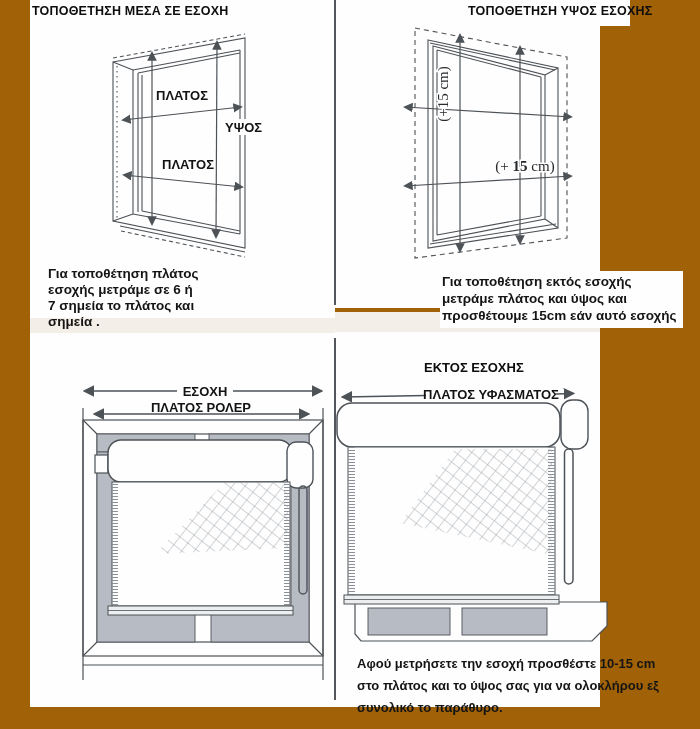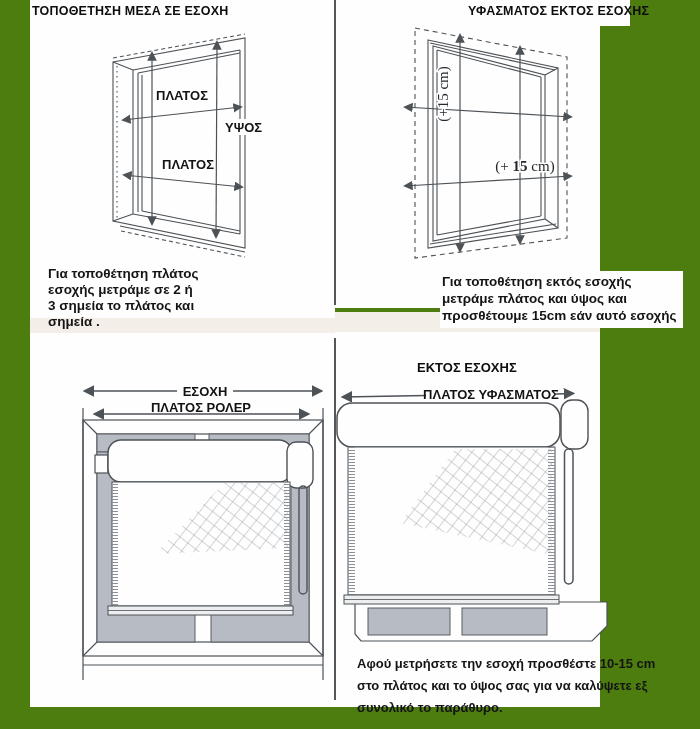--- a/index.html
+++ b/index.html
@@ -1,36 +1,36 @@
 <!DOCTYPE html>
 <html><head>
 <meta charset="utf-8">
 <style>
   html,body{margin:0;padding:0;}
   .stage{
     position:relative;width:700px;height:729px;
-    background:#4d7c0f;overflow:hidden;
+    background:#a16207;overflow:hidden;
     font-family:"Liberation Sans",sans-serif;color:#151515;
   }
   .panel{position:absolute;background:#fefefe;}
   .band{position:absolute;background:#f3efe8;}
   .vline{position:absolute;left:334px;width:2px;background:#53575b;}
   .title{
     position:absolute;font-weight:bold;font-size:12.5px;
     letter-spacing:.2px;white-space:nowrap;color:#0d0d0d;
   }
   .caption{
     position:absolute;font-weight:bold;font-size:13.5px;line-height:16px;
     white-space:nowrap;color:#141414;
   }
   .caption div{white-space:nowrap;}
   .caption.rt{line-height:17px;background:#fefefe;padding:2px 6px 4px 2px;}
   .caption.br{font-size:13px;line-height:22px;}
   .heading{
-    position:absolute;font-weight:bold;font-size:13px;white-space:nowrap;color:#0d0d0d;
+    position:absolute;font-weight:bold;font-size:13px;white-space:nowrap;color:#0d0d0d;margin-left:7px;
   }
   svg{position:absolute;overflow:visible;}
   svg text.dlabel{
     font-family:"Liberation Sans",sans-serif;font-weight:bold;font-size:13px;fill:#131313;
   }
   svg text.serif{
     font-family:"Liberation Serif",serif;font-size:15px;fill:#26282b;
     paint-order:stroke;stroke:#fefefe;stroke-width:3px;
   }
   svg text.serif .bold{font-weight:bold;}
@@ -45,21 +45,21 @@
   <div class="panel" style="left:335px;top:26px;width:265px;height:282px"></div>
   <div class="panel" style="left:335px;top:332px;width:265px;height:375px"></div>
 
   <div class="band" style="left:30px;top:318px;width:305px;height:15px"></div>
   <div class="band" style="left:335px;top:312px;width:265px;height:20px"></div>
 
   <div class="vline" style="top:0;height:305px"></div>
   <div class="vline" style="top:338px;height:362px"></div>
 
   <div class="title" style="left:32px;top:4px">ΤΟΠΟΘΕΤΗΣΗ ΜΕΣΑ ΣΕ ΕΣΟΧΗ</div>
-  <div class="title" style="left:468px;top:4px">ΥΦΑΣΜΑΤΟΣ ΕΚΤΟΣ ΕΣΟΧΗΣ</div>
+  <div class="title" style="left:468px;top:4px">ΤΟΠΟΘΕΤΗΣΗ ΥΨΟΣ ΕΣΟΧΗΣ</div>
 
   <svg style="left:85px;top:28px" width="190" height="240" viewBox="0 0 190 240">
     <defs>
       <marker id="ae1" viewBox="0 0 10 10" refX="8" refY="5" markerWidth="8" markerHeight="8" orient="auto">
         <path d="M0,0 L10,5 L0,10 Z" fill="#4d5257"></path>
         </marker>
       <marker id="as1" viewBox="0 0 10 10" refX="2" refY="5" markerWidth="8" markerHeight="8" orient="auto">
         <path d="M10,0 L0,5 L10,10 Z" fill="#4d5257"></path>
         </marker>
     </defs>
@@ -109,22 +109,22 @@
       <line x1="125" y1="27" x2="125" y2="223" marker-start="url(#as2)" marker-end="url(#ae2)"></line>
       <line x1="10" y1="87" x2="176" y2="97" marker-start="url(#as2)" marker-end="url(#ae2)"></line>
       <line x1="10" y1="166" x2="176" y2="156" marker-start="url(#as2)" marker-end="url(#ae2)"></line>
     </g>
     <text transform="rotate(-90 53 74)" x="53" y="74" text-anchor="middle" class="serif">(+15 cm)</text>
     <text x="130" y="151" text-anchor="middle" class="serif"><tspan>(+ </tspan><tspan class="bold">15</tspan><tspan> cm)</tspan></text>
   </svg>
 
   <div class="caption" style="left:48px;top:266px">
     <div>Για τοποθέτηση πλάτος</div>
-    <div>εσοχής μετράμε σε 2 ή</div>
-    <div>3 σημεία το πλάτος και</div>
+    <div>εσοχής μετράμε σε 6 ή</div>
+    <div>7 σημεία το πλάτος και</div>
     <div>σημεία .</div>
   </div>
   <div class="caption rt" style="left:440px;top:271px">
     <div>Για   τοποθέτηση εκτός εσοχής</div>
     <div>μετράμε πλάτος και ύψος και</div>
     <div>προσθέτουμε 15cm εάν αυτό εσοχής</div>
   </div>
 
   <svg style="left:75px;top:378px" width="265" height="315" viewBox="0 0 265 315">
     <defs>
@@ -216,17 +216,17 @@
 
     <g stroke="#4d5257" stroke-width="1.3" fill="none">
       <line x1="8" y1="14" x2="91" y2="12.5" marker-start="url(#as4)"></line>
       <line x1="221" y1="11" x2="238" y2="10.5" marker-end="url(#ae4)"></line>
     </g>
     <text x="156" y="16" text-anchor="middle" class="dlabel">ΠΛΑΤΟΣ ΥΦΑΣΜΑΤΟΣ</text>
   </svg>
 
   <div class="caption br" style="left:357px;top:653px">
     <div>Αφού μετρήσετε την εσοχή προσθέστε 10-15 cm</div>
-    <div>στο πλάτος και το ύψος σας για να καλύψετε εξ</div>
+    <div>στο πλάτος και το ύψος σας για να ολοκλήρου εξ</div>
     <div>συνολικό το παράθυρο.</div>
   </div>
 
 </div>
 
 </body></html>

